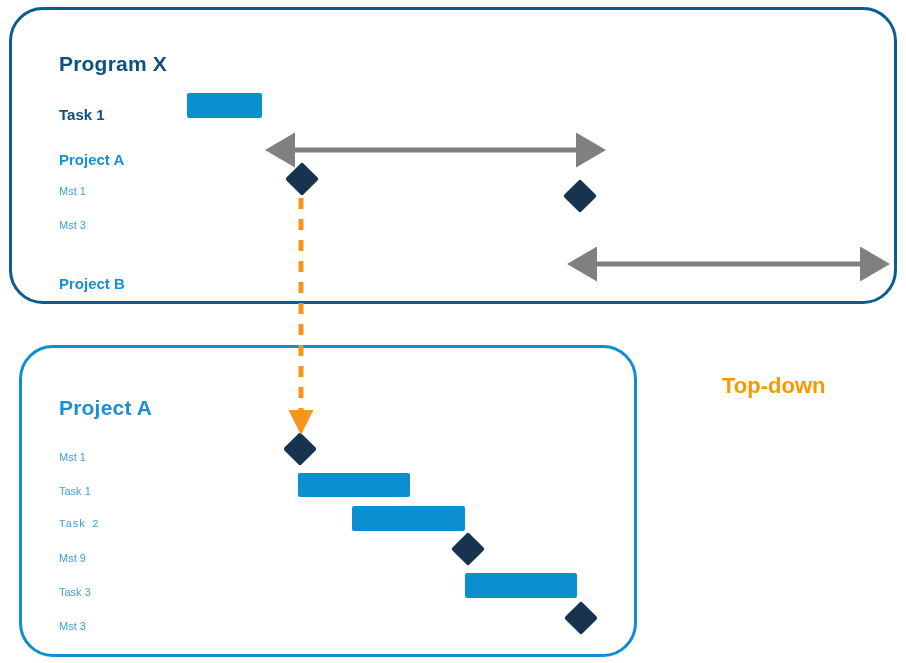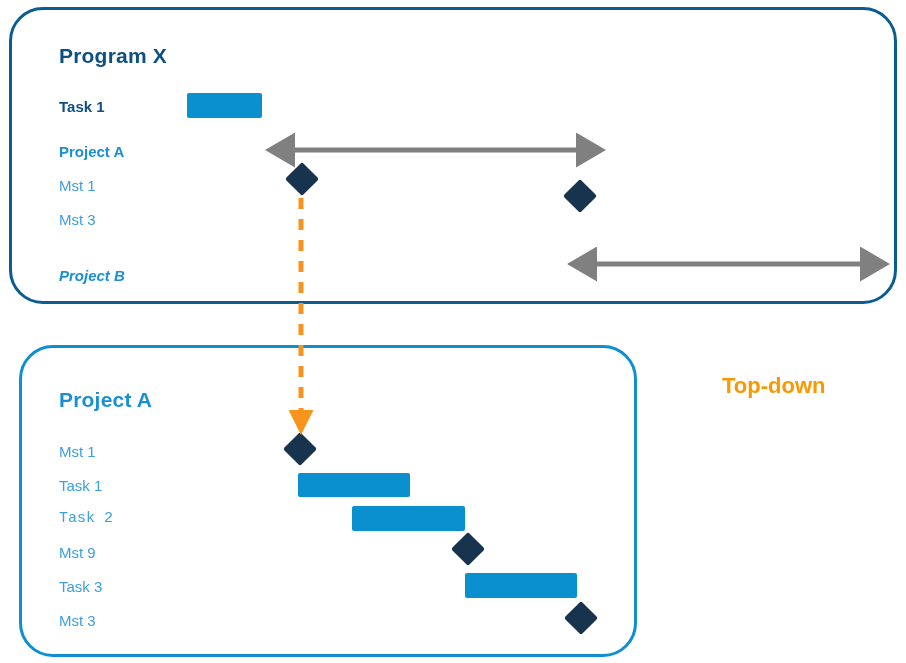--- a/index.html
+++ b/index.html
@@ -23,37 +23,37 @@
   #panel-program{
     left:9px;top:7px;width:888px;height:297px;
     border:3px solid #0b5c8f;
   }
   #panel-project{
     left:19px;top:345px;width:618px;height:312px;
     border:3px solid #0d8fd0;
   }
 
   
-  .lbl{position:absolute;white-space:nowrap;line-height:1;}
+  .lbl{position:absolute;white-space:nowrap;line-height:1;margin-top:8px;}
   .title-program{
     font-size:21px;font-weight:bold;color:#0e5081;
     left:59px;top:45px;letter-spacing:.2px;
   }
   .title-project-panel{
     font-size:21px;font-weight:bold;color:#1b8fd4;
     left:59px;top:389px;letter-spacing:.2px;
   }
   .row-strong-dark{
     font-size:15px;font-weight:bold;color:#0e5081;
   }
   .row-strong-blue{
     font-size:15px;font-weight:bold;color:#1b8fd4;
   }
   .row-plain{
-    font-size:15px;font-weight:normal;color:#3d9fdb;
+    font-size:11px;font-weight:normal;color:#3d9fdb;
   }
 
   
   .bar{
     position:absolute;
     background:#0b90cf;
     border-radius:2px;
   }
 
   
@@ -85,21 +85,21 @@
   <div class="lbl title-program">Program X</div>
 
   <div class="lbl row-strong-dark" style="left:59px;top:99px;">Task 1</div>
 
   <div class="lbl row-strong-blue" style="left:59px;top:144px;">Project A</div>
 
   <div class="lbl row-plain" style="left:59px;top:178px;">Mst 1</div>
 
   <div class="lbl row-plain" style="left:59px;top:212px;">Mst 3</div>
 
-  <div class="lbl row-strong-blue" style="left:59px;top:268px;font-style:italic;">Project B</div>
+  <div class="lbl row-strong-blue" style="left:59px;top:268px;">Project B</div>
 
   <div class="bar" style="left:187px;top:93px;width:75px;height:25px;"></div>
 
   <div class="diamond" style="left:290px;top:167px;width:24px;height:24px;"></div>
 
   <div class="diamond" style="left:568px;top:184px;width:24px;height:24px;"></div>
 
   <div class="panel" id="panel-project"></div>
 
   <div class="lbl title-project-panel">Project A</div>

